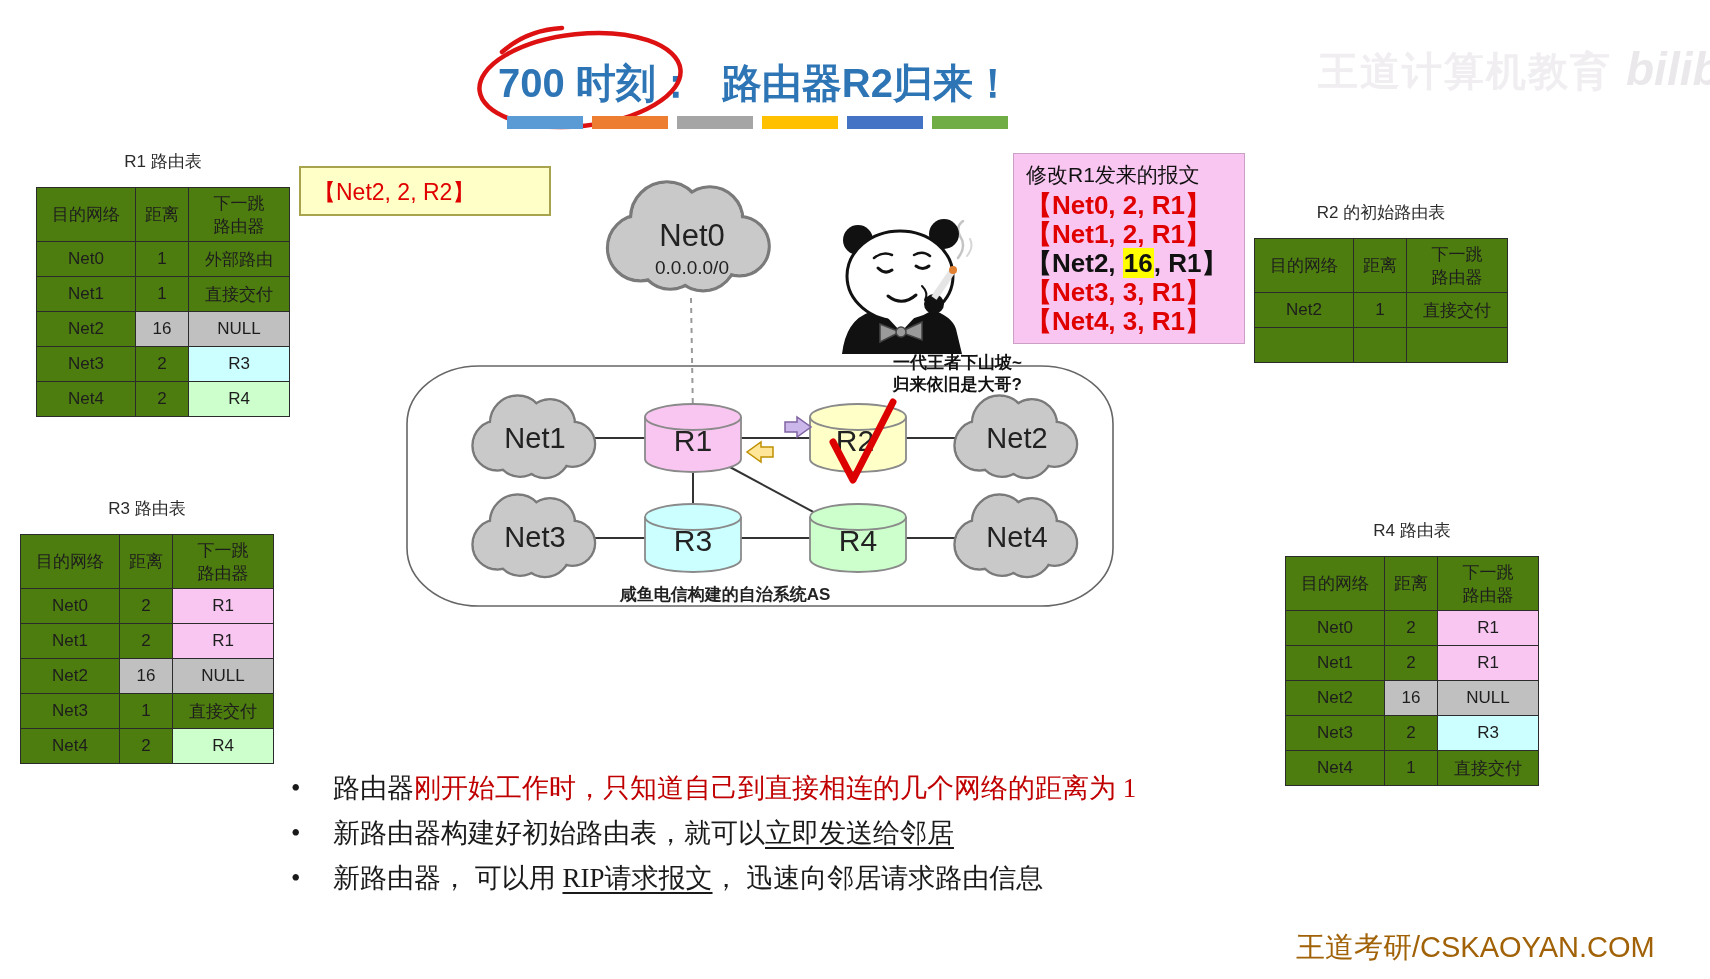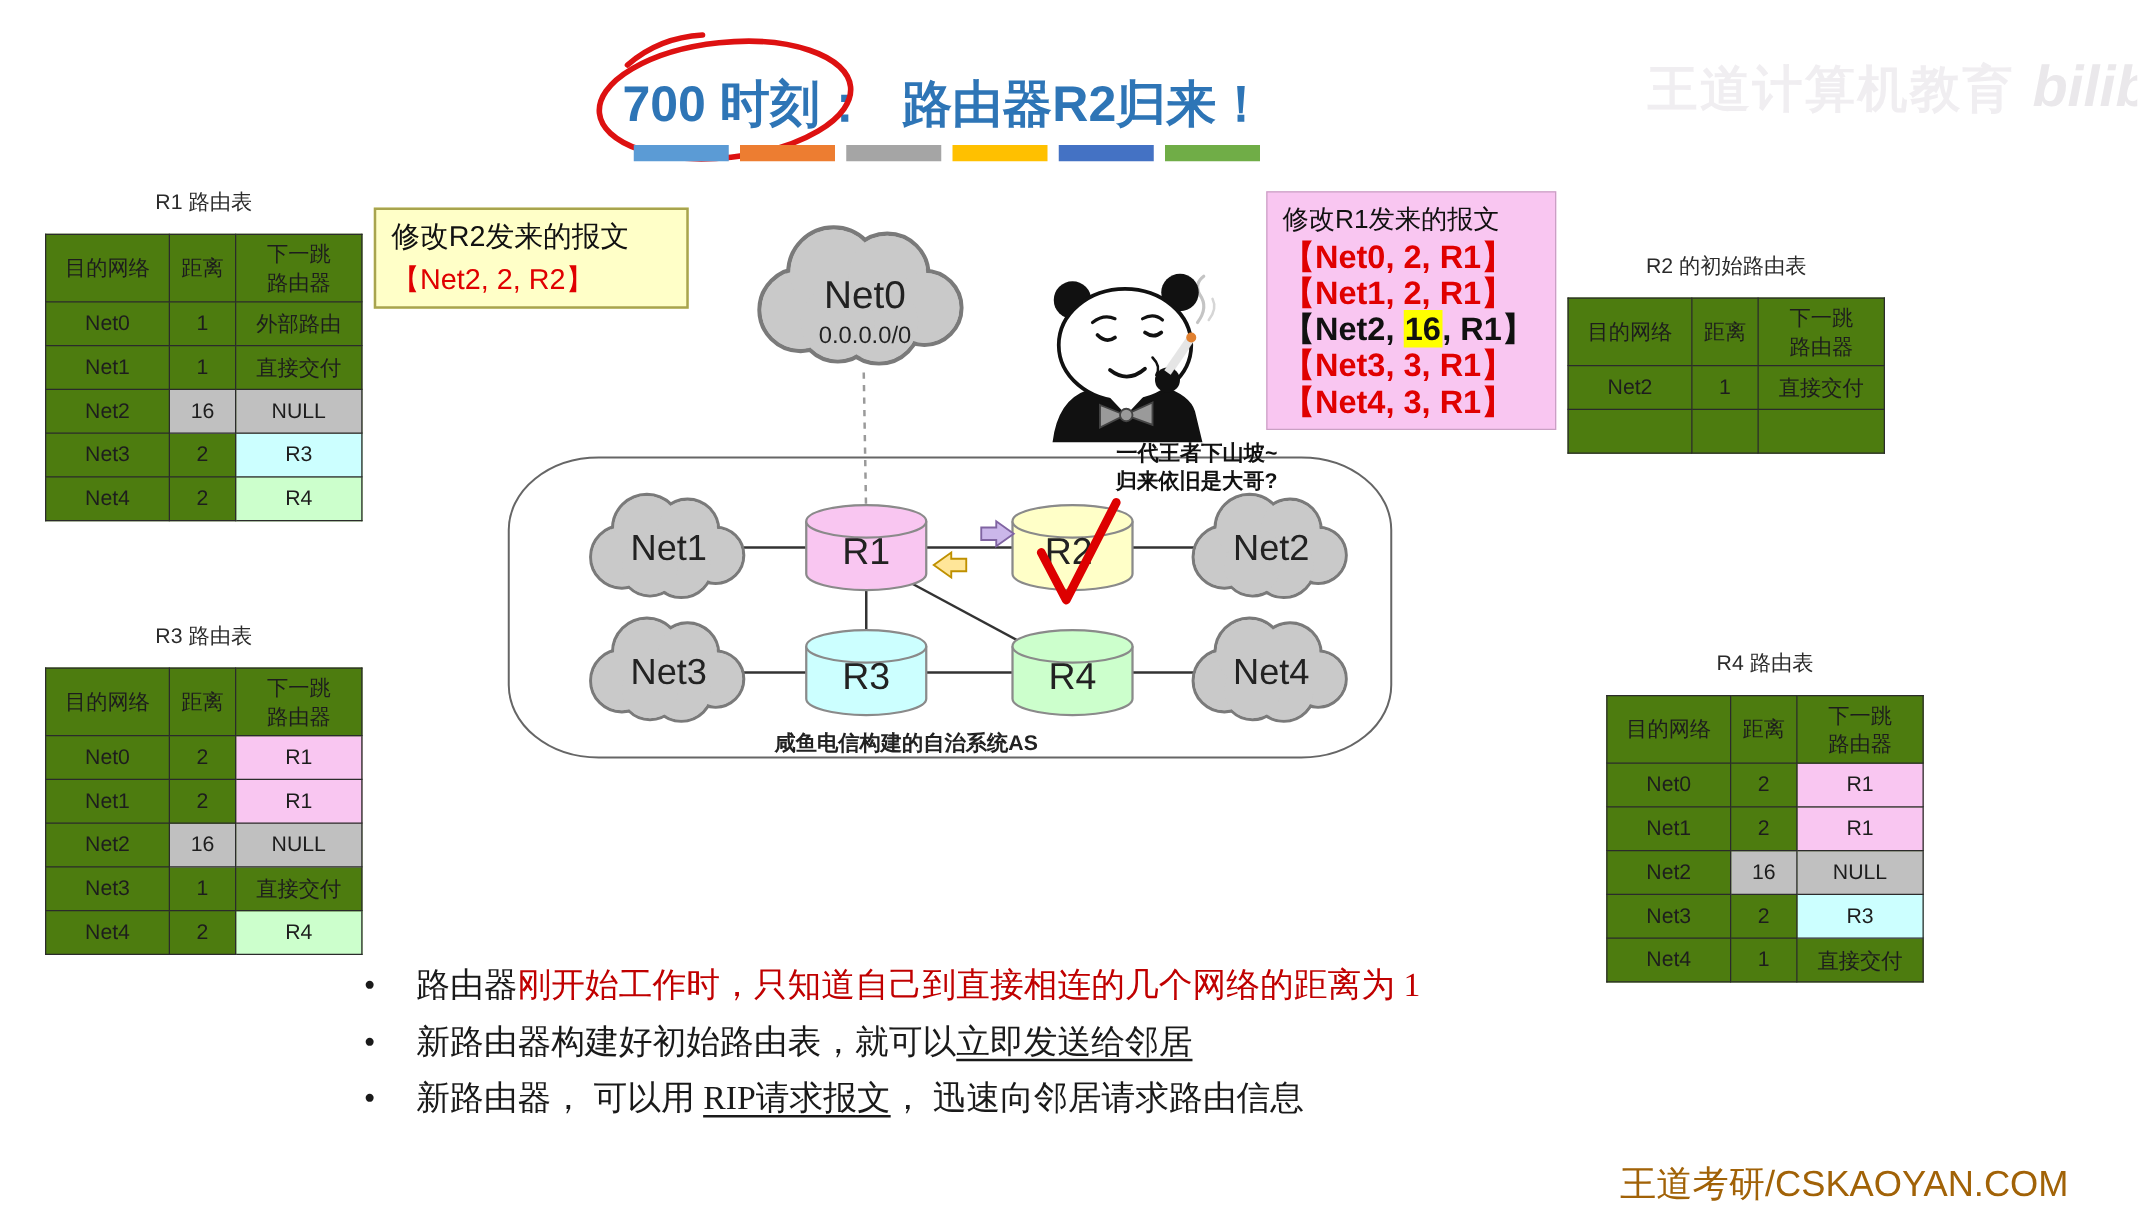--- a/index.html
+++ b/index.html
@@ -120,21 +120,21 @@
       </tr>
       <tr class="row">
         <td>Net4</td>
         <td>2</td>
         <td class="bg-green">R4</td>
       </tr>
     </tbody>
       </table>
   </div>
 
-  <div class="rt-block" style="left:36px;top:487px;">
+  <div class="rt-block" style="left:20px;top:487px;">
     <div class="rt-title">R3 路由表</div>
     <table class="rt">
       <tbody>
           <tr class="hdr">
         <th class="col-dest">目的网络</th>
         <th class="col-dist">距离</th>
         <th class="col-next">
           <div>下一跳</div>
           <div>路由器</div>
         </th>
@@ -229,21 +229,20 @@
       <tr class="row">
         <td>Net4</td>
         <td>1</td>
         <td>直接交付</td>
       </tr>
     </tbody>
       </table>
   </div>
 
   <div class="note-yellow">
-    <div class="l1">修改R2发来的报文</div>
     <div class="l2">【Net2, 2, R2】</div>
   </div>
 
   <div class="note-pink">
     <div class="pt">修改R1发来的报文</div>
     <div class="pe">【Net0, 2, R1】</div>
     <div class="pe">【Net1, 2, R1】</div>
     <div class="pe black"><span>【Net2, </span><span class="hl-yellow">16</span><span>, R1】</span></div>
     <div class="pe">【Net3, 3, R1】</div>
     <div class="pe">【Net4, 3, R1】</div>

